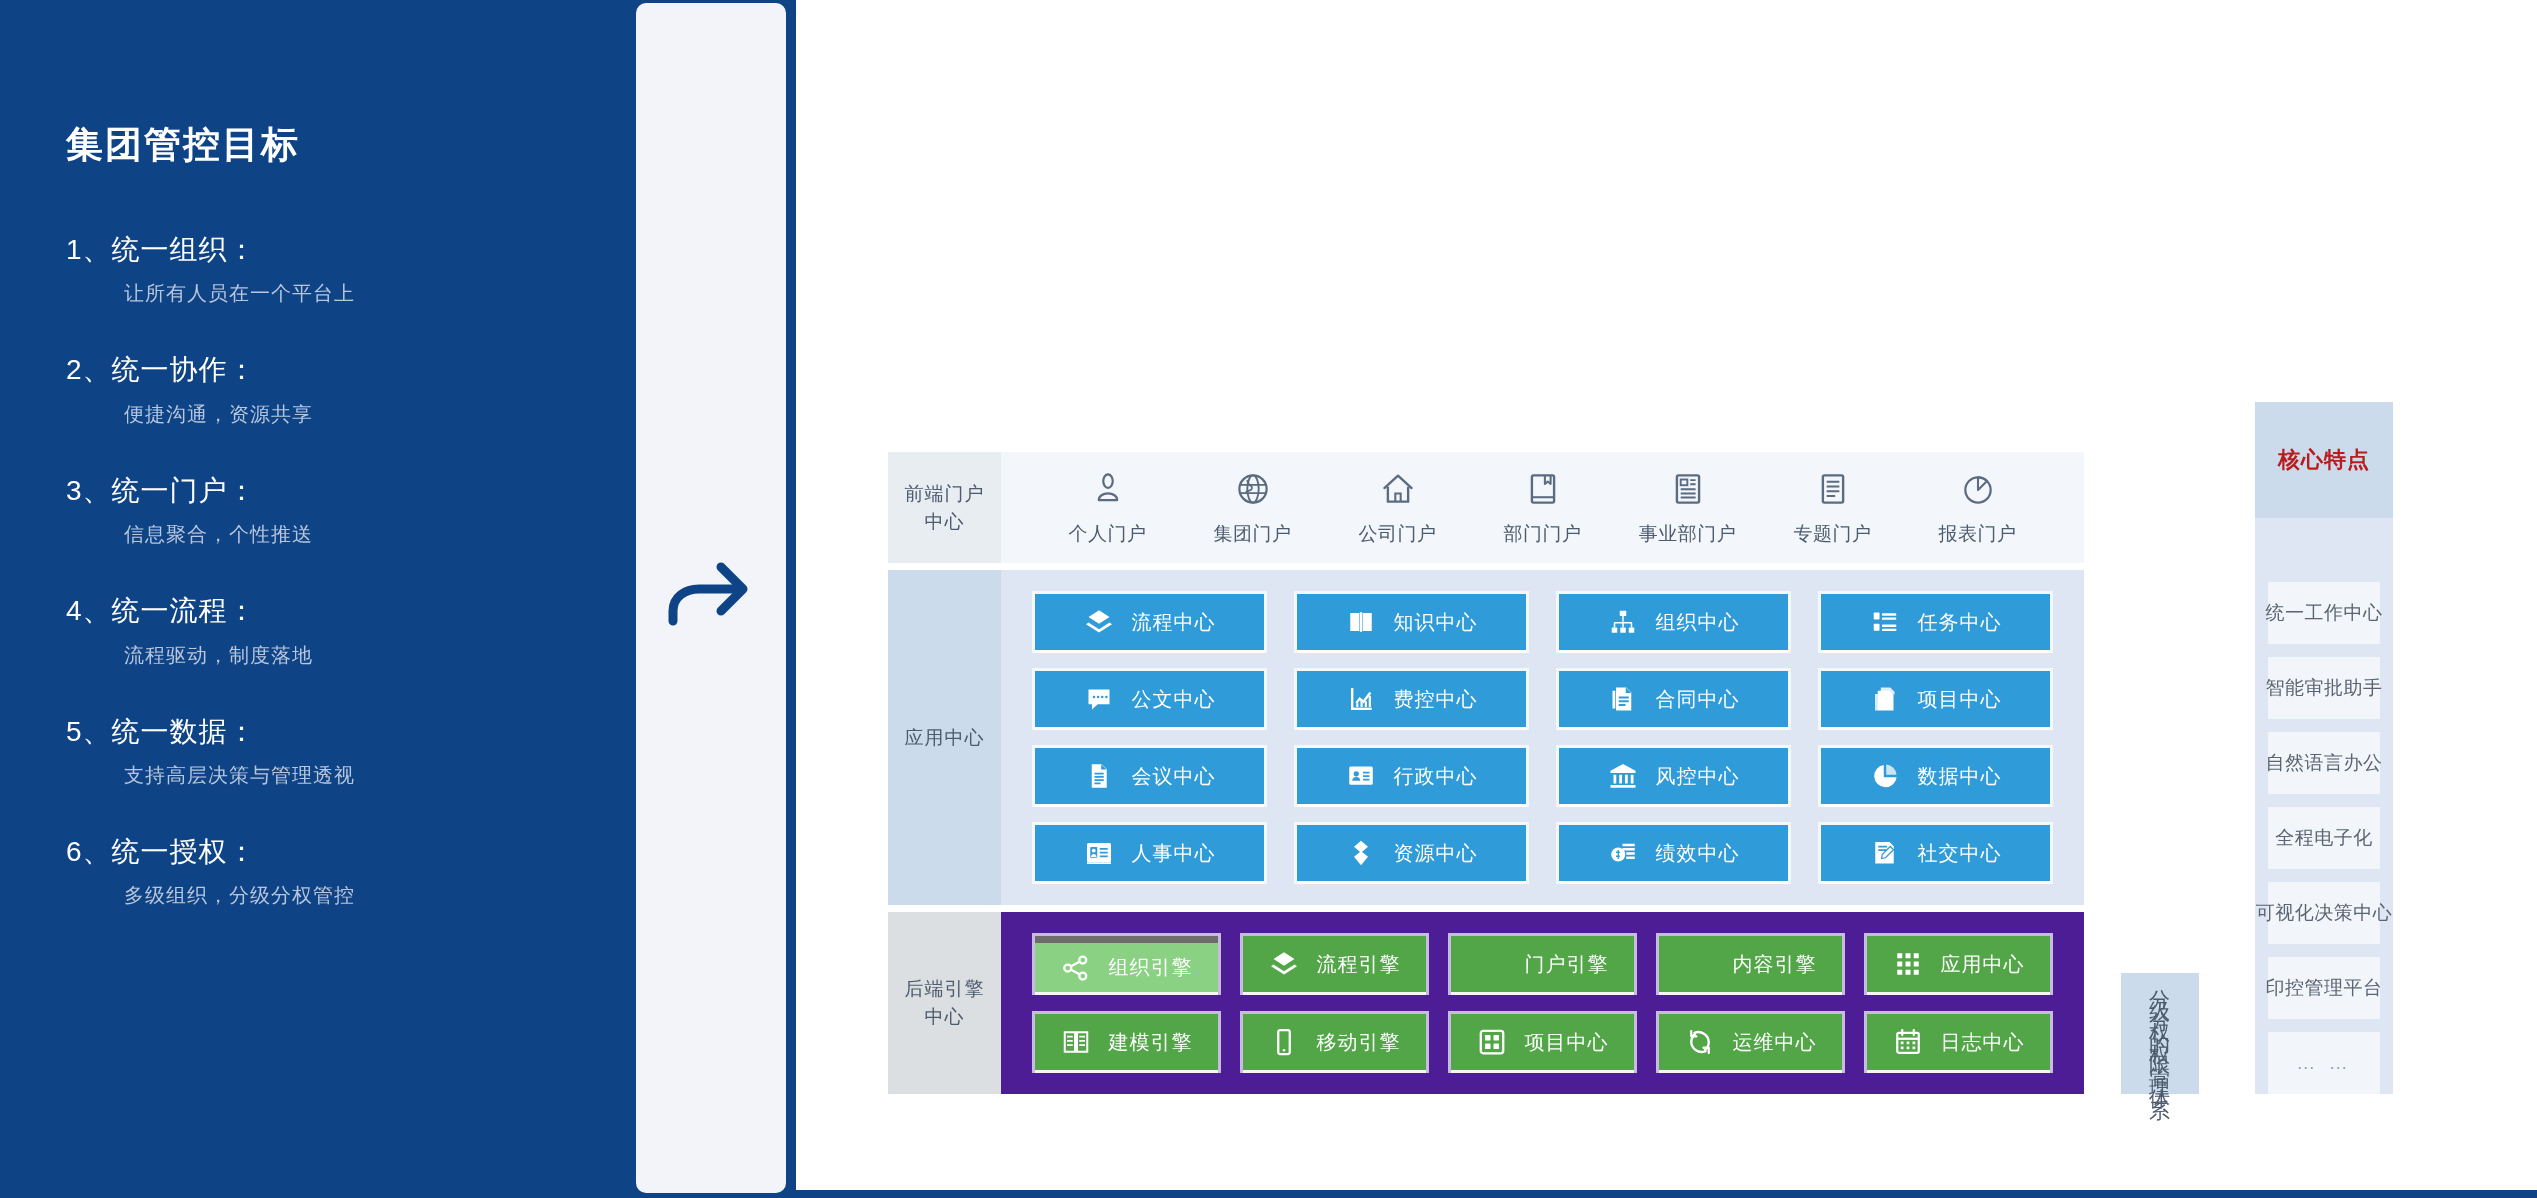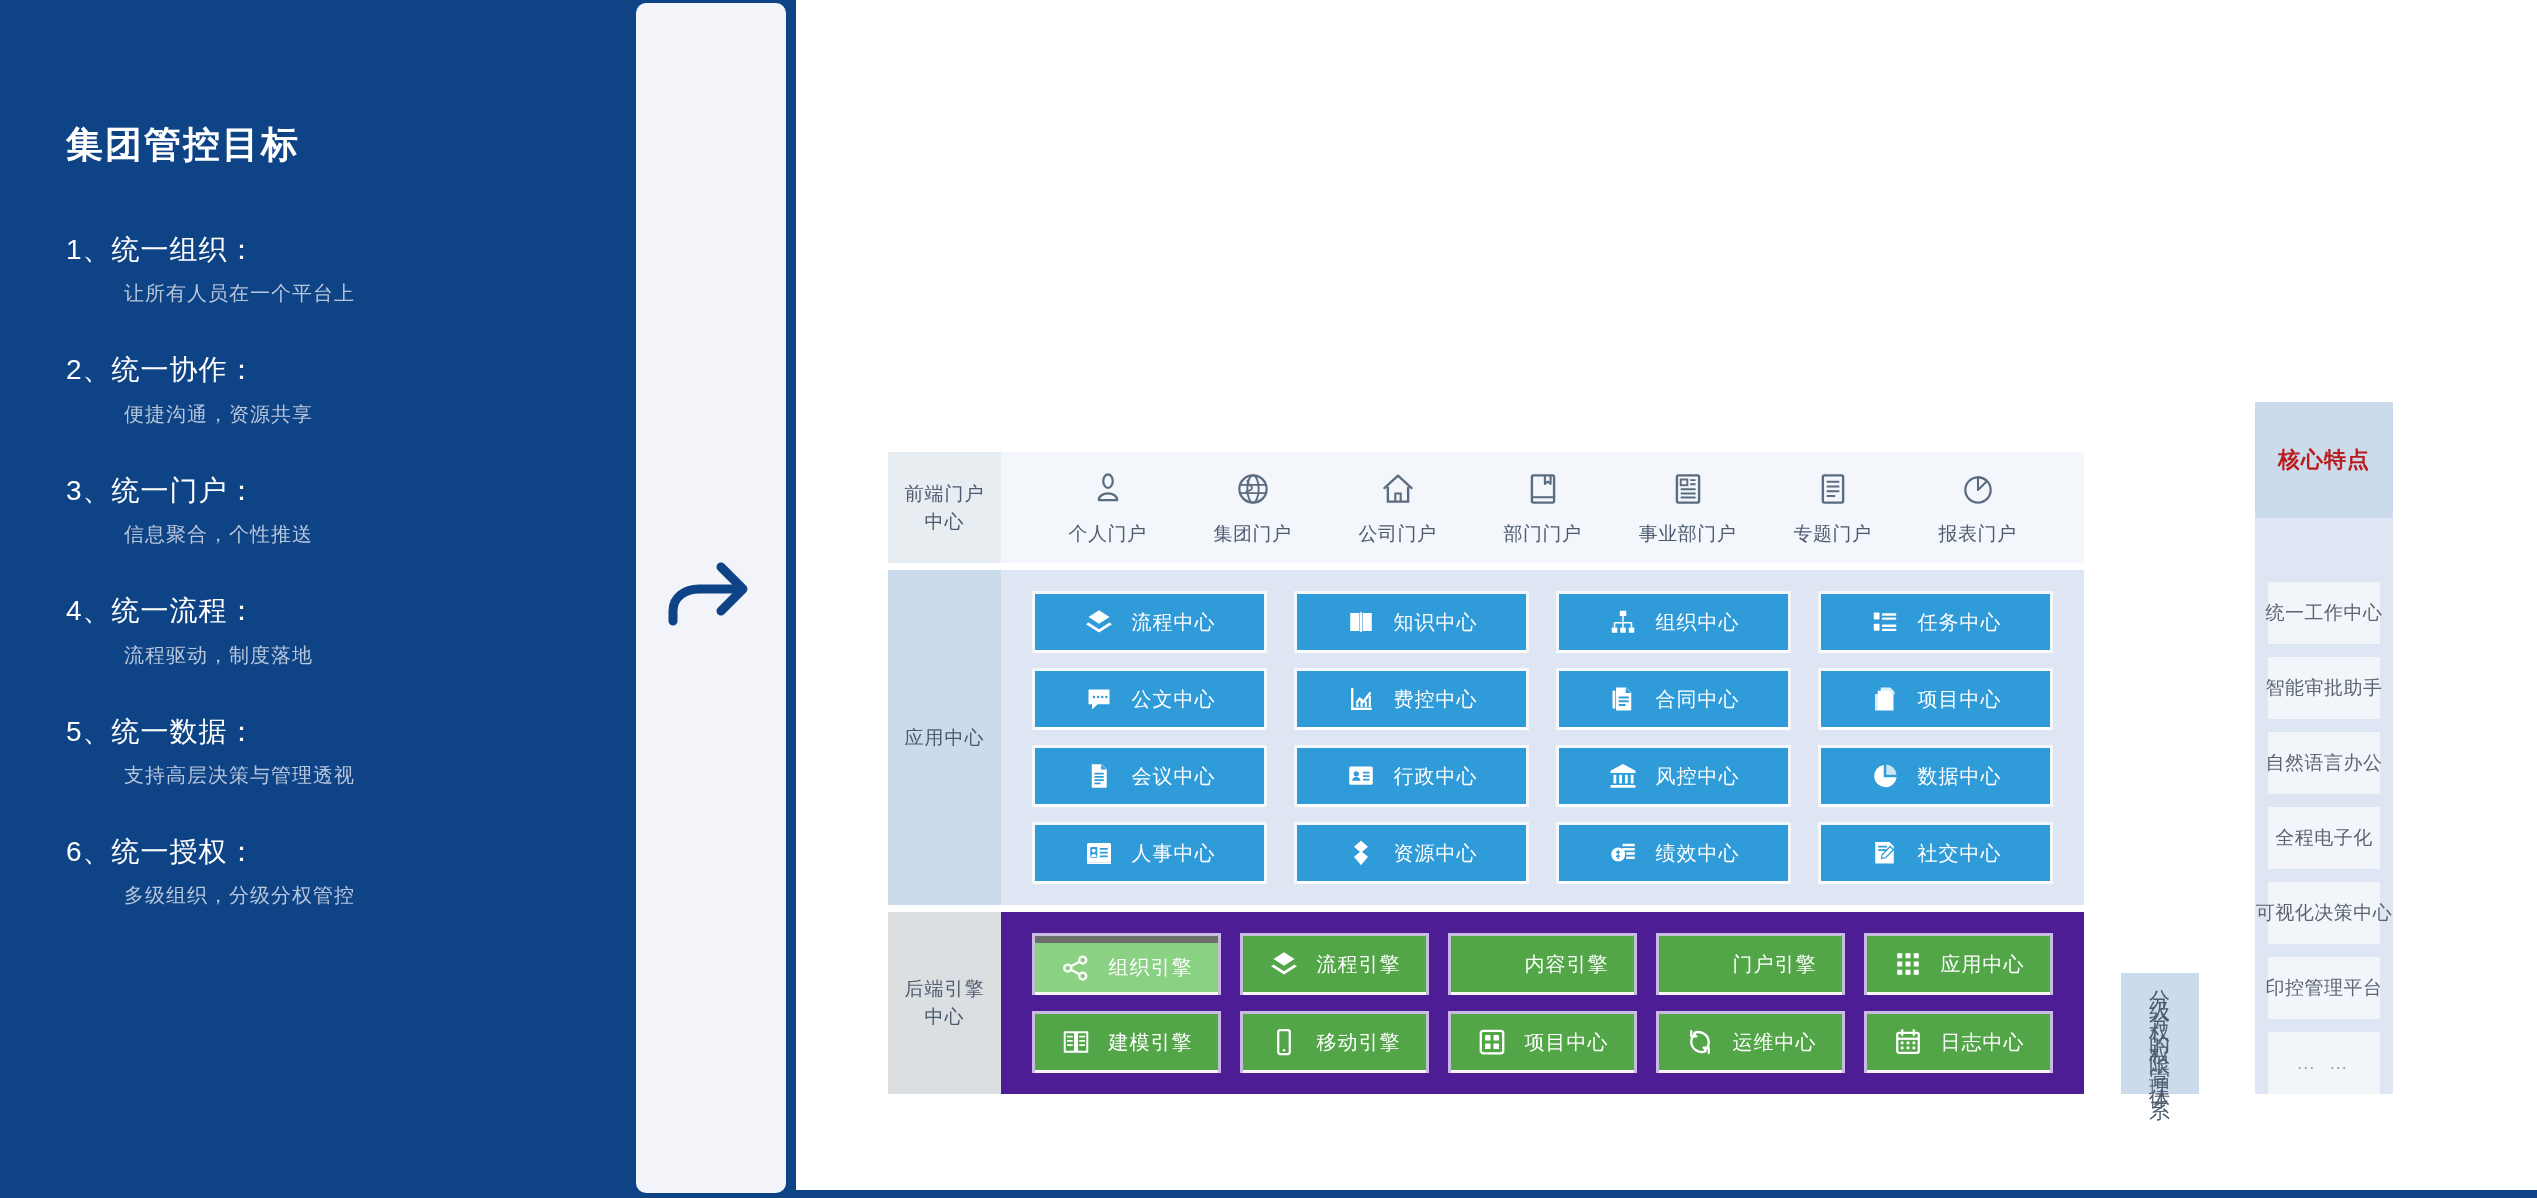--- a/index.html
+++ b/index.html
@@ -568,27 +568,27 @@
                     <path d="M12 2.6 20.4 8 12 13.4 3.6 8z"></path>
                     <path d="m3.6 12.4 8.4 5.4 8.4-5.4 2 1.3-10.4 6.7L1.6 13.7z"></path>
                   </svg>
                 </span>
                 <span>流程引擎</span>
               </div>
               <div class="tile green">
                 <span class="tile-ico">
                   <svg viewBox="0 0 24 24"></svg>
                 </span>
+                <span>门户引擎</span>
+              </div>
+              <div class="tile green">
+                <span class="tile-ico">
+                  <svg viewBox="0 0 24 24"></svg>
+                </span>
                 <span>内容引擎</span>
-              </div>
-              <div class="tile green">
-                <span class="tile-ico">
-                  <svg viewBox="0 0 24 24"></svg>
-                </span>
-                <span>门户引擎</span>
               </div>
               <div class="tile green">
                 <span class="tile-ico">
                   <svg viewBox="0 0 24 24">
                     <rect x="3.4" y="3.4" width="4" height="4"></rect>
                     <rect x="10" y="3.4" width="4" height="4"></rect>
                     <rect x="16.6" y="3.4" width="4" height="4"></rect>
                     <rect x="3.4" y="10" width="4" height="4"></rect>
                     <rect x="10" y="10" width="4" height="4"></rect>
                     <rect x="16.6" y="10" width="4" height="4"></rect>

